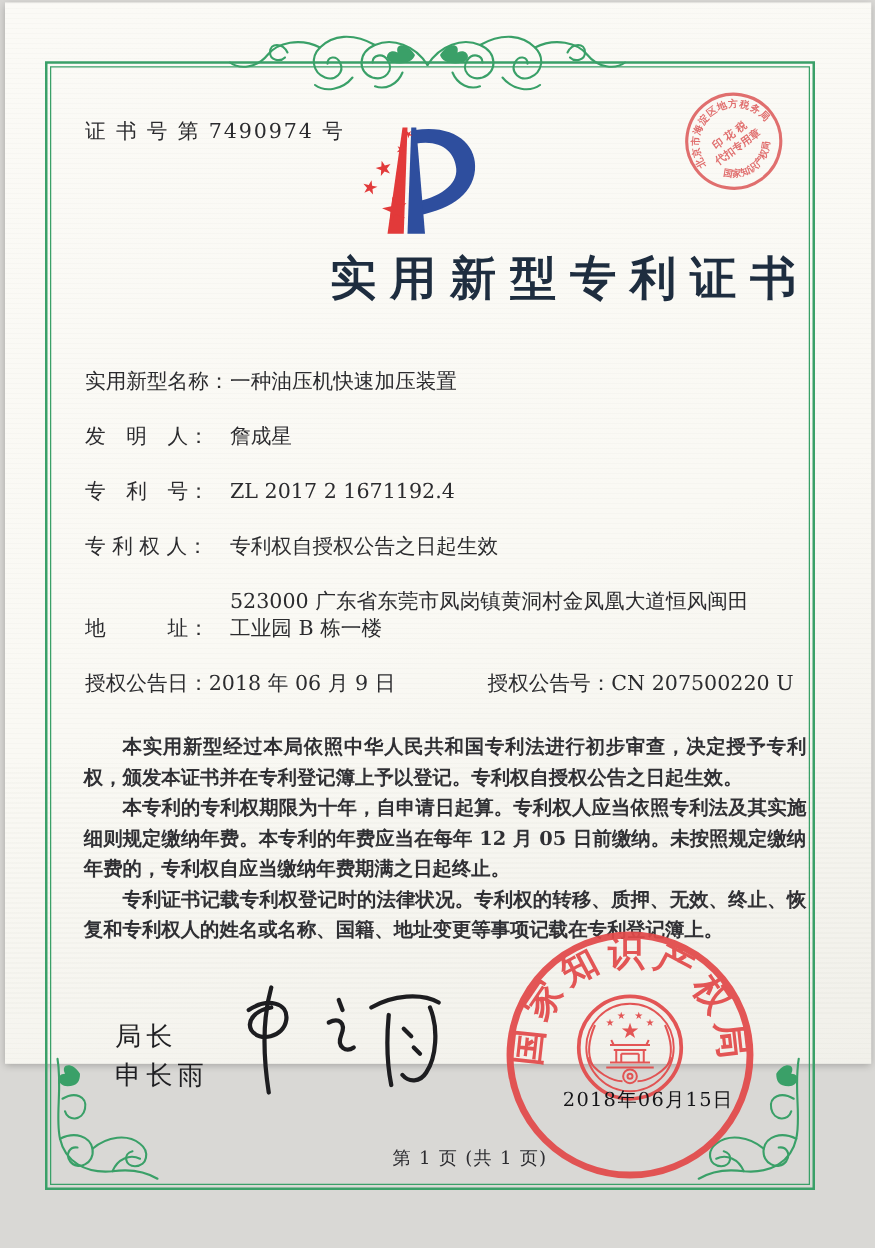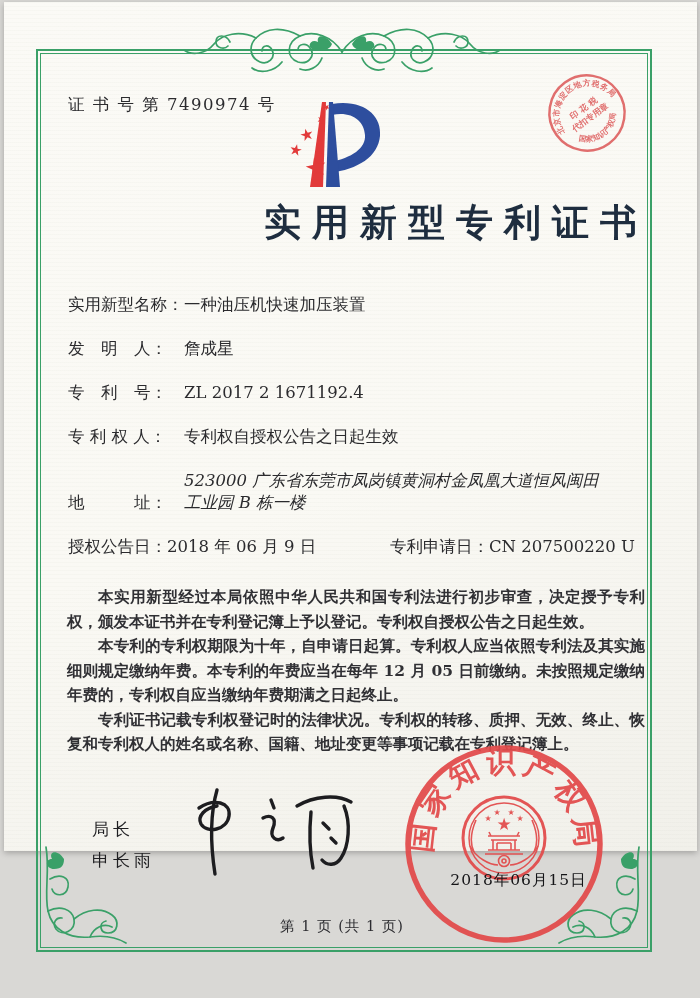--- a/index.html
+++ b/index.html
@@ -40,44 +40,44 @@
   .logo{position:absolute;left:256px;top:94px;}
   .title{
     position:absolute;left:32px;top:196px;width:612px;text-align:right;
     font-size:37px;font-weight:bold;letter-spacing:11px;text-indent:11px;
     color:var(--title_ink);
   }
   .fields{position:absolute;left:64px;top:292px;width:578px;color:var(--text_ink);}
   .frow{display:flex;align-items:flex-end;font-size:16.5px;line-height:22px;margin-bottom:22px;}
   .flabel{flex:0 0 116px;white-space:pre;}
   .fvalue{flex:1;}
-  .fvalue .vline{white-space:nowrap;font-style:italic;}
+  .fvalue .vline{white-space:nowrap;}
   .grant-row{position:relative;font-size:16.5px;line-height:22px;white-space:nowrap;}
   .grant-right{position:absolute;left:322px;top:0;white-space:nowrap;}
   .paras{
     position:absolute;left:63px;top:583px;width:578px;
     font-size:15.5px;line-height:24.5px;color:#303034;text-align:justify;
   }
   .paras p{margin:0;text-indent:2em;font-weight:bold;}
-  .signer{position:absolute;left:88px;top:812px;font-size:17px;letter-spacing:4px;color:#1f1f22;line-height:31px;}
+  .signer{position:absolute;left:88px;top:812px;font-size:21px;letter-spacing:4px;color:#1f1f22;line-height:31px;}
   .sig{position:absolute;left:175px;top:776px;}
   .sig path{stroke:#1d1d20;fill:none;stroke-width:3.4;stroke-linecap:round;stroke-linejoin:round;}
   .seal{position:absolute;left:398px;top:740px;width:205px;height:205px;opacity:.93;}
   .seal .sk{stroke:var(--seal_red);fill:none;}
   .seal text{fill:var(--seal_red);font-weight:bold;}
   .seal-date{
     position:absolute;left:412px;top:868px;width:205px;text-align:center;
     font-size:15.5px;font-weight:normal;color:#151518;letter-spacing:1px;z-index:3;white-space:nowrap;
   }
   .stamp{position:absolute;left:536px;top:64px;width:94px;height:94px;transform:rotate(-36deg);opacity:.88;}
   .stamp .sk{stroke:var(--stamp_red);fill:none;}
   .stamp text{fill:var(--stamp_red);font-weight:bold;}
   .footer{
     position:absolute;left:32px;top:915px;width:612px;text-align:center;
-    font-size:14.5px;color:#2c2c30;letter-spacing:1px;
+    font-size:14.5px;color:#2c2c30;letter-spacing:1px;padding-left:34px;
   }
 </style>
 </head>
 <body>
 
 <div class="paper">
 
   <div class="frame">
     <div class="frame-inner"></div>
   </div>
@@ -163,21 +163,21 @@
     <div class="frow">
       <span class="flabel">地　　　址：</span>
       <span class="fvalue">
         <div class="vline">523000 广东省东莞市凤岗镇黄洞村金凤凰大道恒风闽田</div>
         <div class="vline">工业园 B 栋一楼</div>
       </span>
     </div>
     <div class="grant-row">
       <span>授权公告日：</span><span>2018 年 06 月 9 日</span>
       <span class="grant-right">
-        <span>专利申请日：</span><span>CN 207500220 U</span>
+        <span>授权公告号：</span><span>CN 207500220 U</span>
       </span>
     </div>
   </div>
 
   <div class="paras">
     <p>本实用新型经过本局依照中华人民共和国专利法进行初步审查，决定授予专利权，颁发本证书并在专利登记簿上予以登记。专利权自授权公告之日起生效。</p>
     <p>本专利的专利权期限为十年，自申请日起算。专利权人应当依照专利法及其实施细则规定缴纳年费。本专利的年费应当在每年 12 月 05 日前缴纳。未按照规定缴纳年费的，专利权自应当缴纳年费期满之日起终止。</p>
     <p>专利证书记载专利权登记时的法律状况。专利权的转移、质押、无效、终止、恢复和专利权人的姓名或名称、国籍、地址变更等事项记载在专利登记簿上。</p>
   </div>
 

